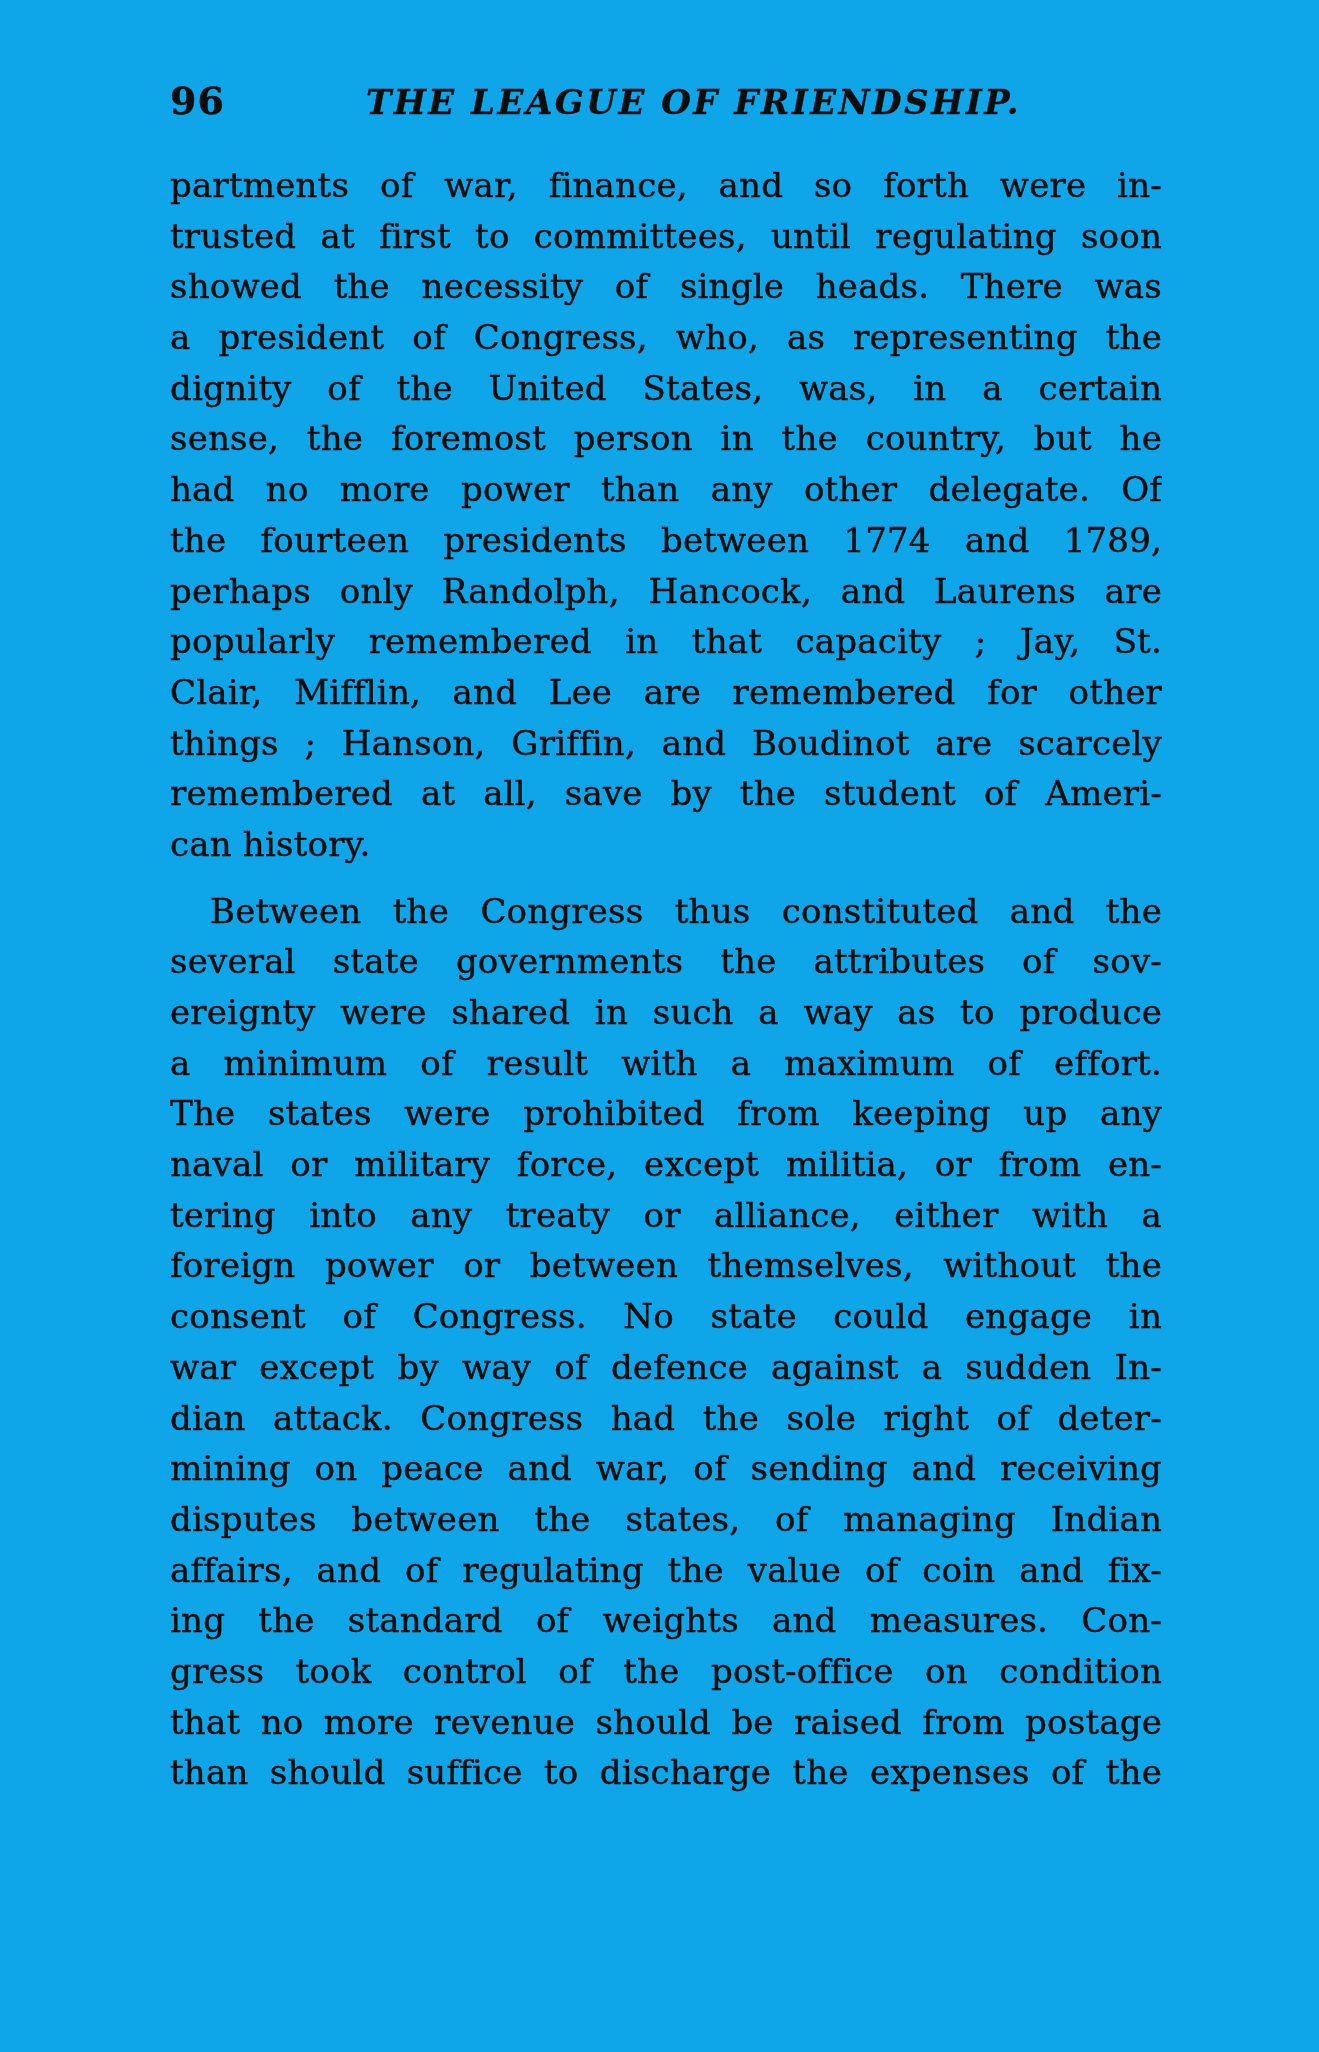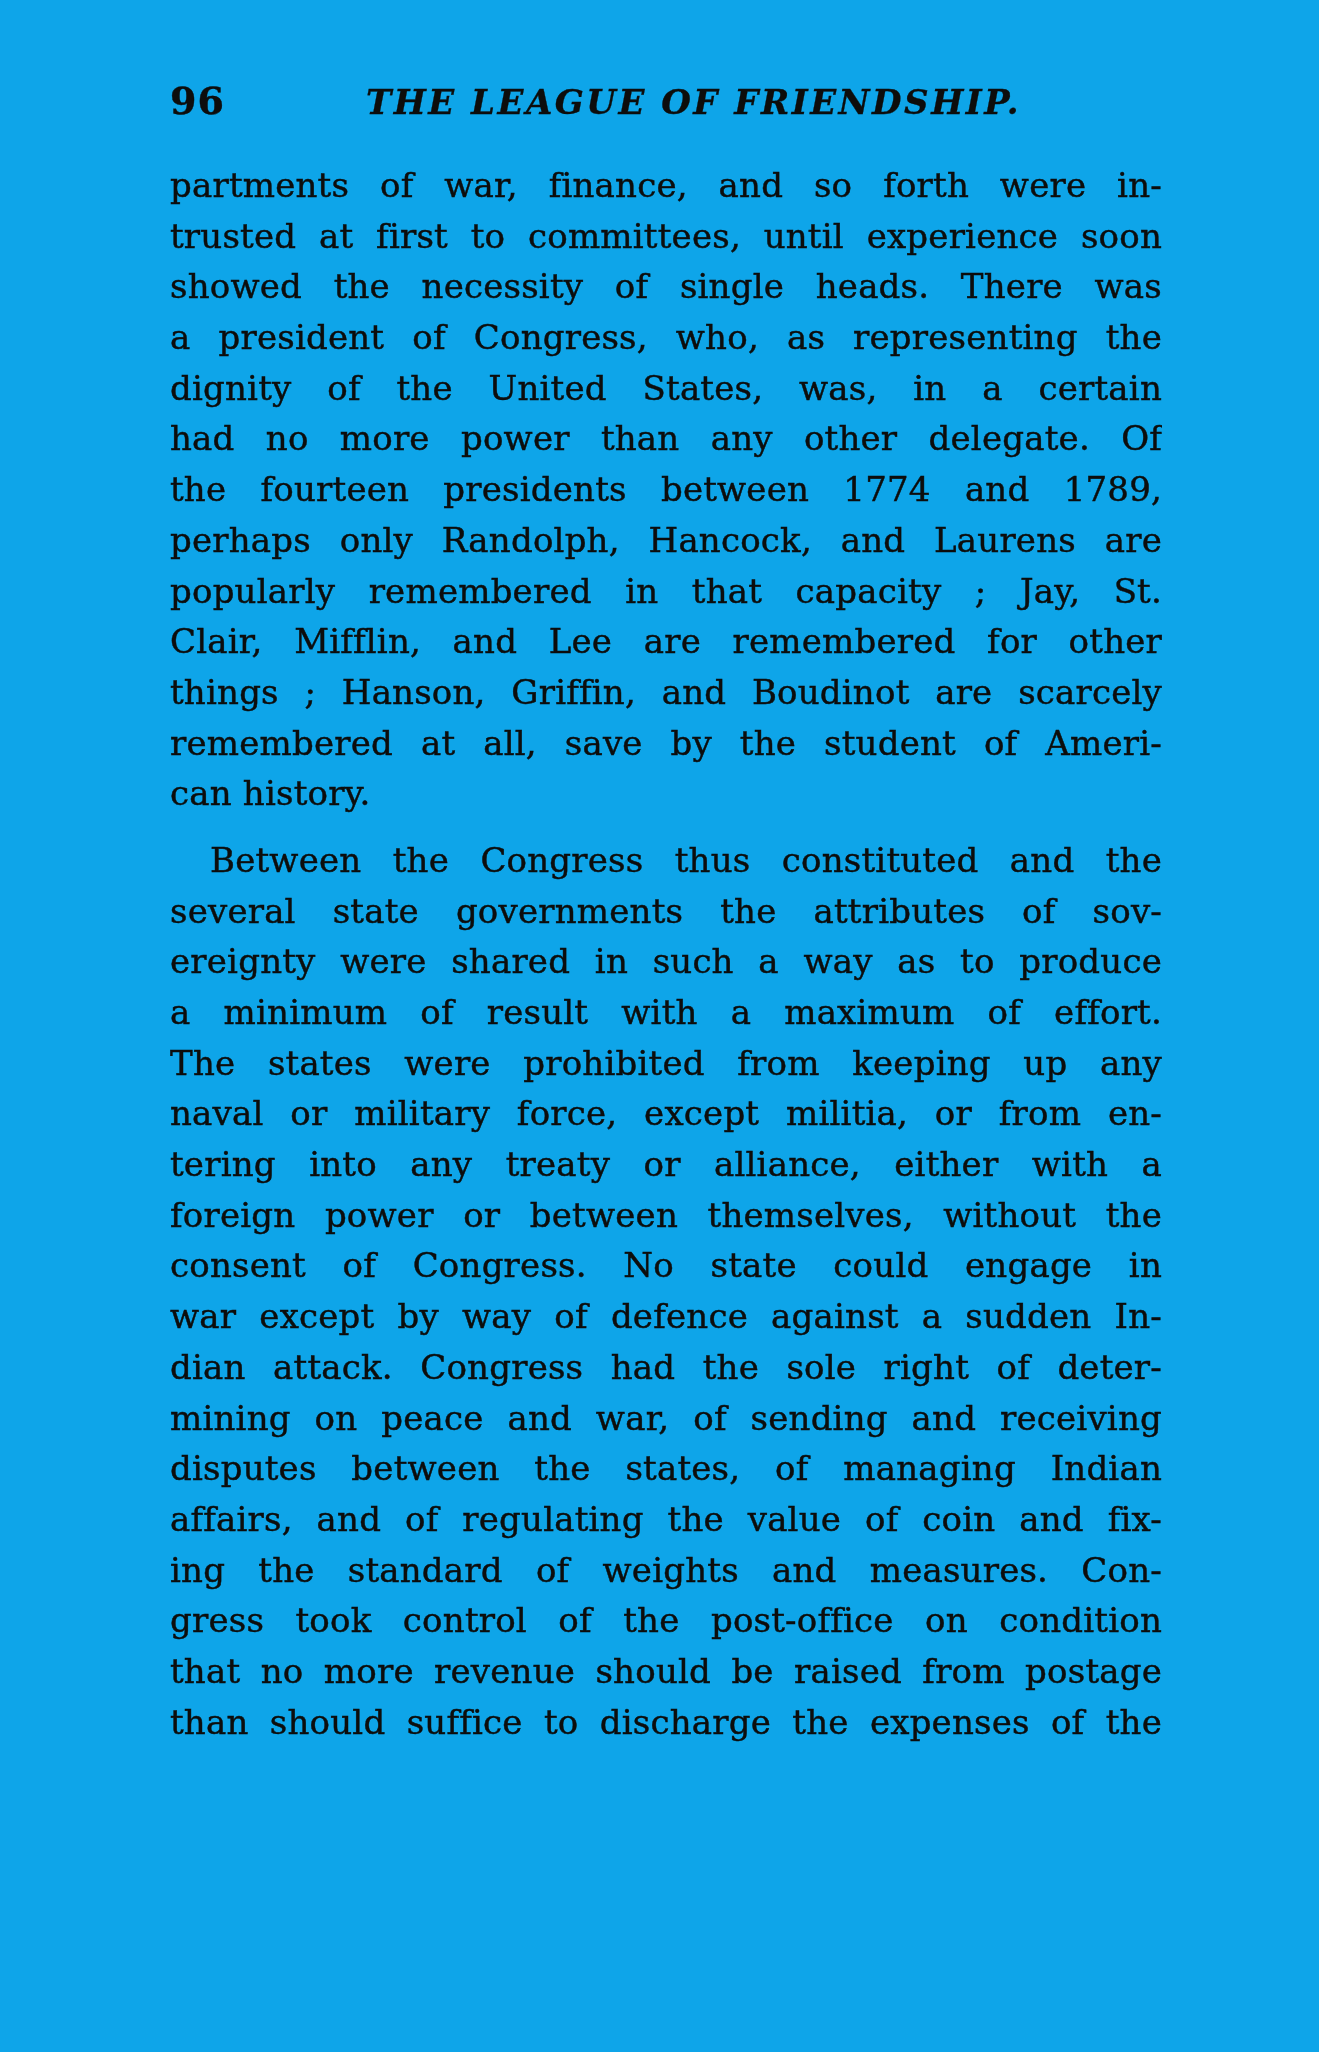--- a/index.html
+++ b/index.html
@@ -70,24 +70,25 @@
 
 <div class="page">
 
   <header class="running-head">
     <span class="page-number">96</span>
     <span class="running-title">THE LEAGUE OF FRIENDSHIP.</span>
   </header>
 
   <main class="body-text">
     <div class="line">partments of war, finance, and so forth were in-</div>
-    <div class="line">trusted at first to committees, until experience soon</div>
+    <div class="line">trusted at first to committees, until regulating soon</div>
     <div class="line">showed the necessity of single heads.  There was</div>
     <div class="line">a president of Congress, who, as representing the</div>
     <div class="line">dignity of the United States, was, in a certain</div>
+    <div class="line">sense, the foremost person in the country, but he</div>
     <div class="line">had no more power than any other delegate.  Of</div>
     <div class="line">the fourteen presidents between 1774 and 1789,</div>
     <div class="line">perhaps only Randolph, Hancock, and Laurens are</div>
     <div class="line">popularly remembered in that capacity ; Jay, St.</div>
     <div class="line">Clair, Mifflin, and Lee are remembered for other</div>
     <div class="line">things ; Hanson, Griffin, and Boudinot are scarcely</div>
     <div class="line">remembered at all, save by the student of Ameri-</div>
     <div class="line para-end">can history.</div>
     <div class="line indent">Between the Congress thus constituted and the</div>
     <div class="line">several state governments the attributes of sov-</div>

